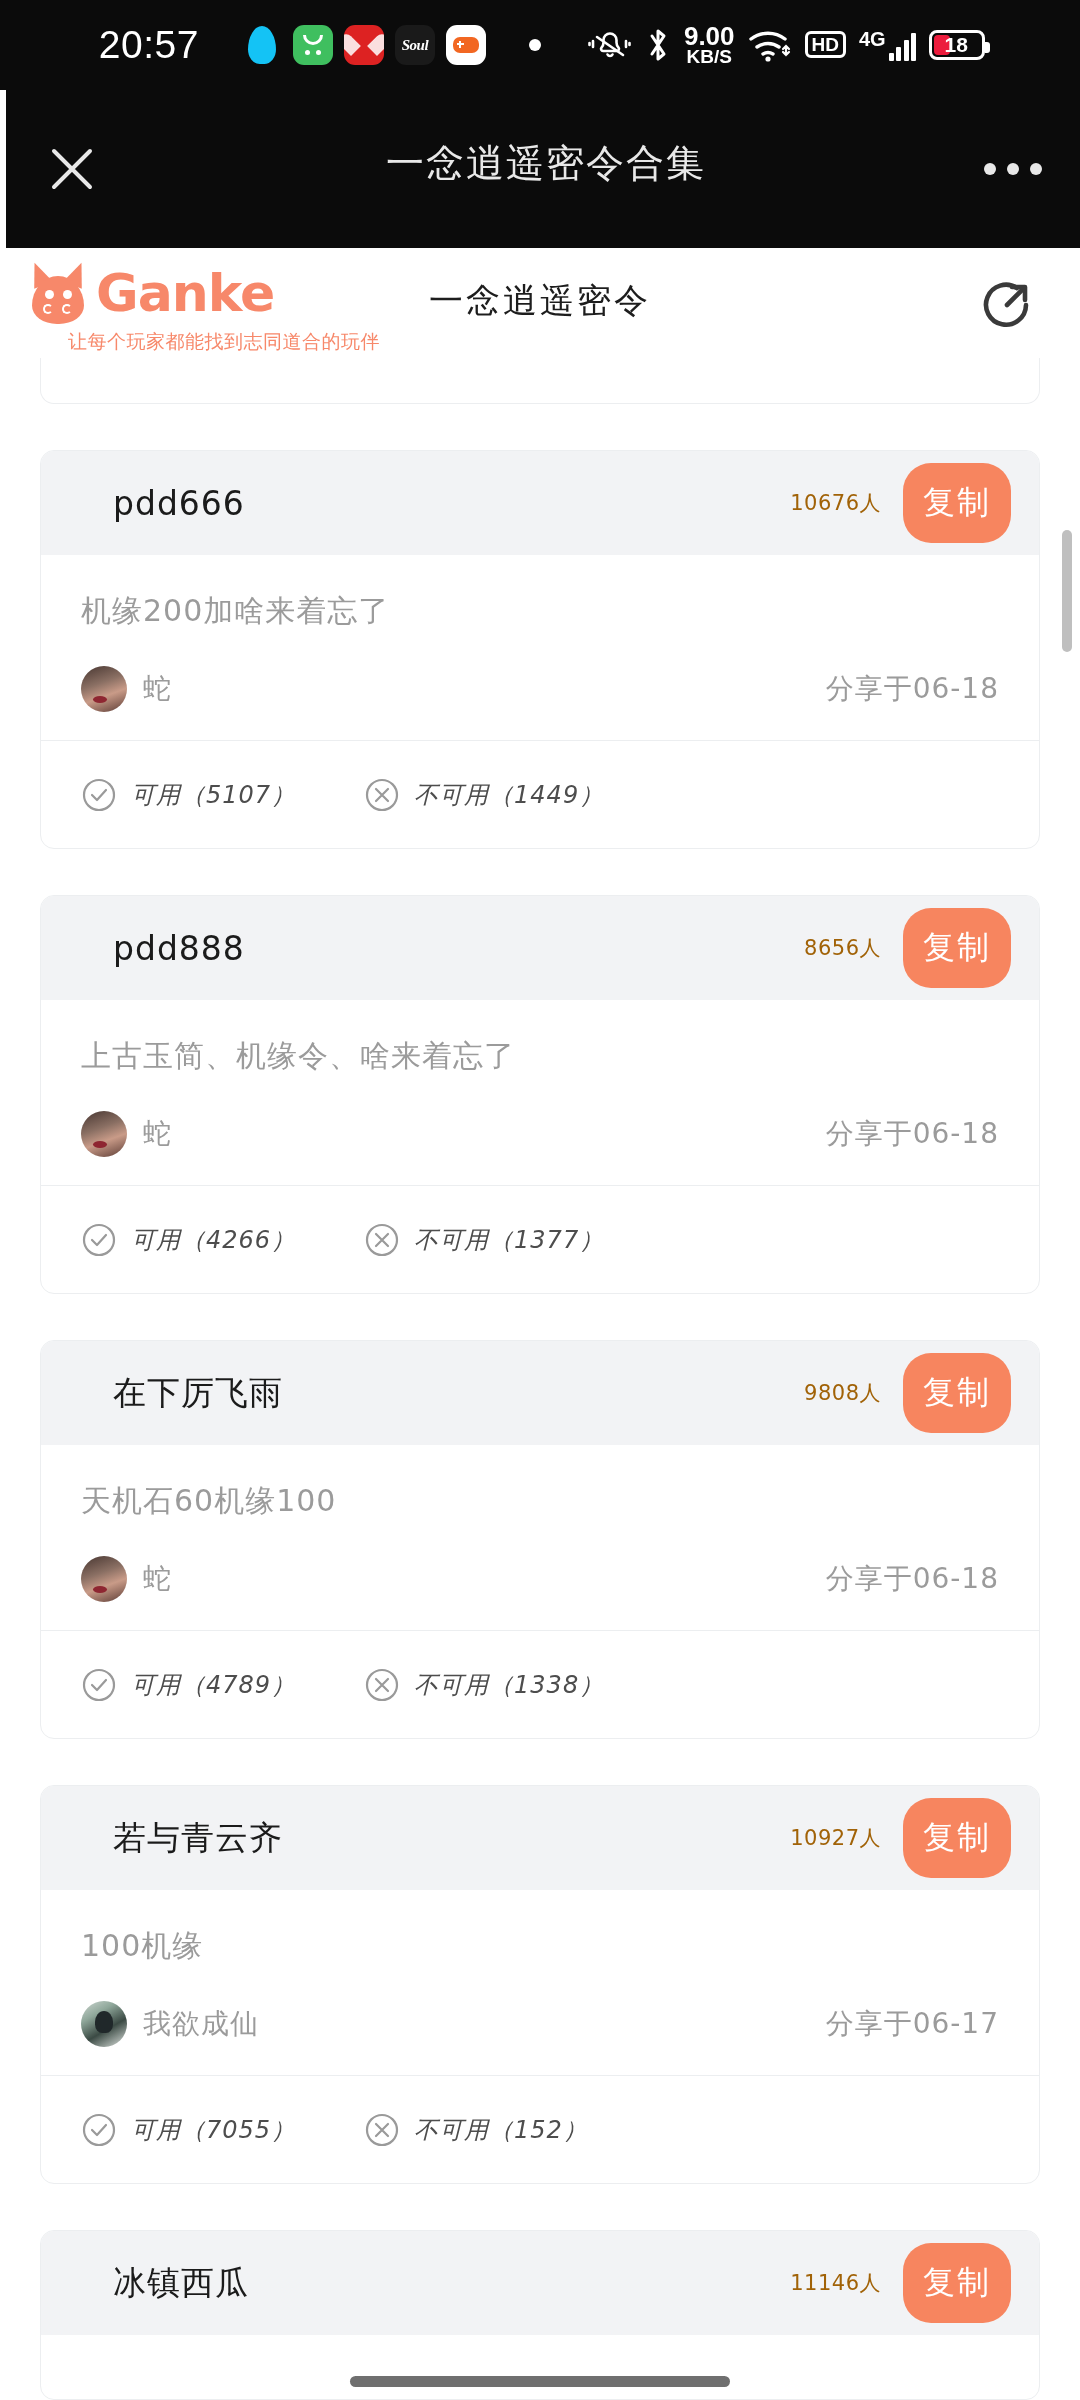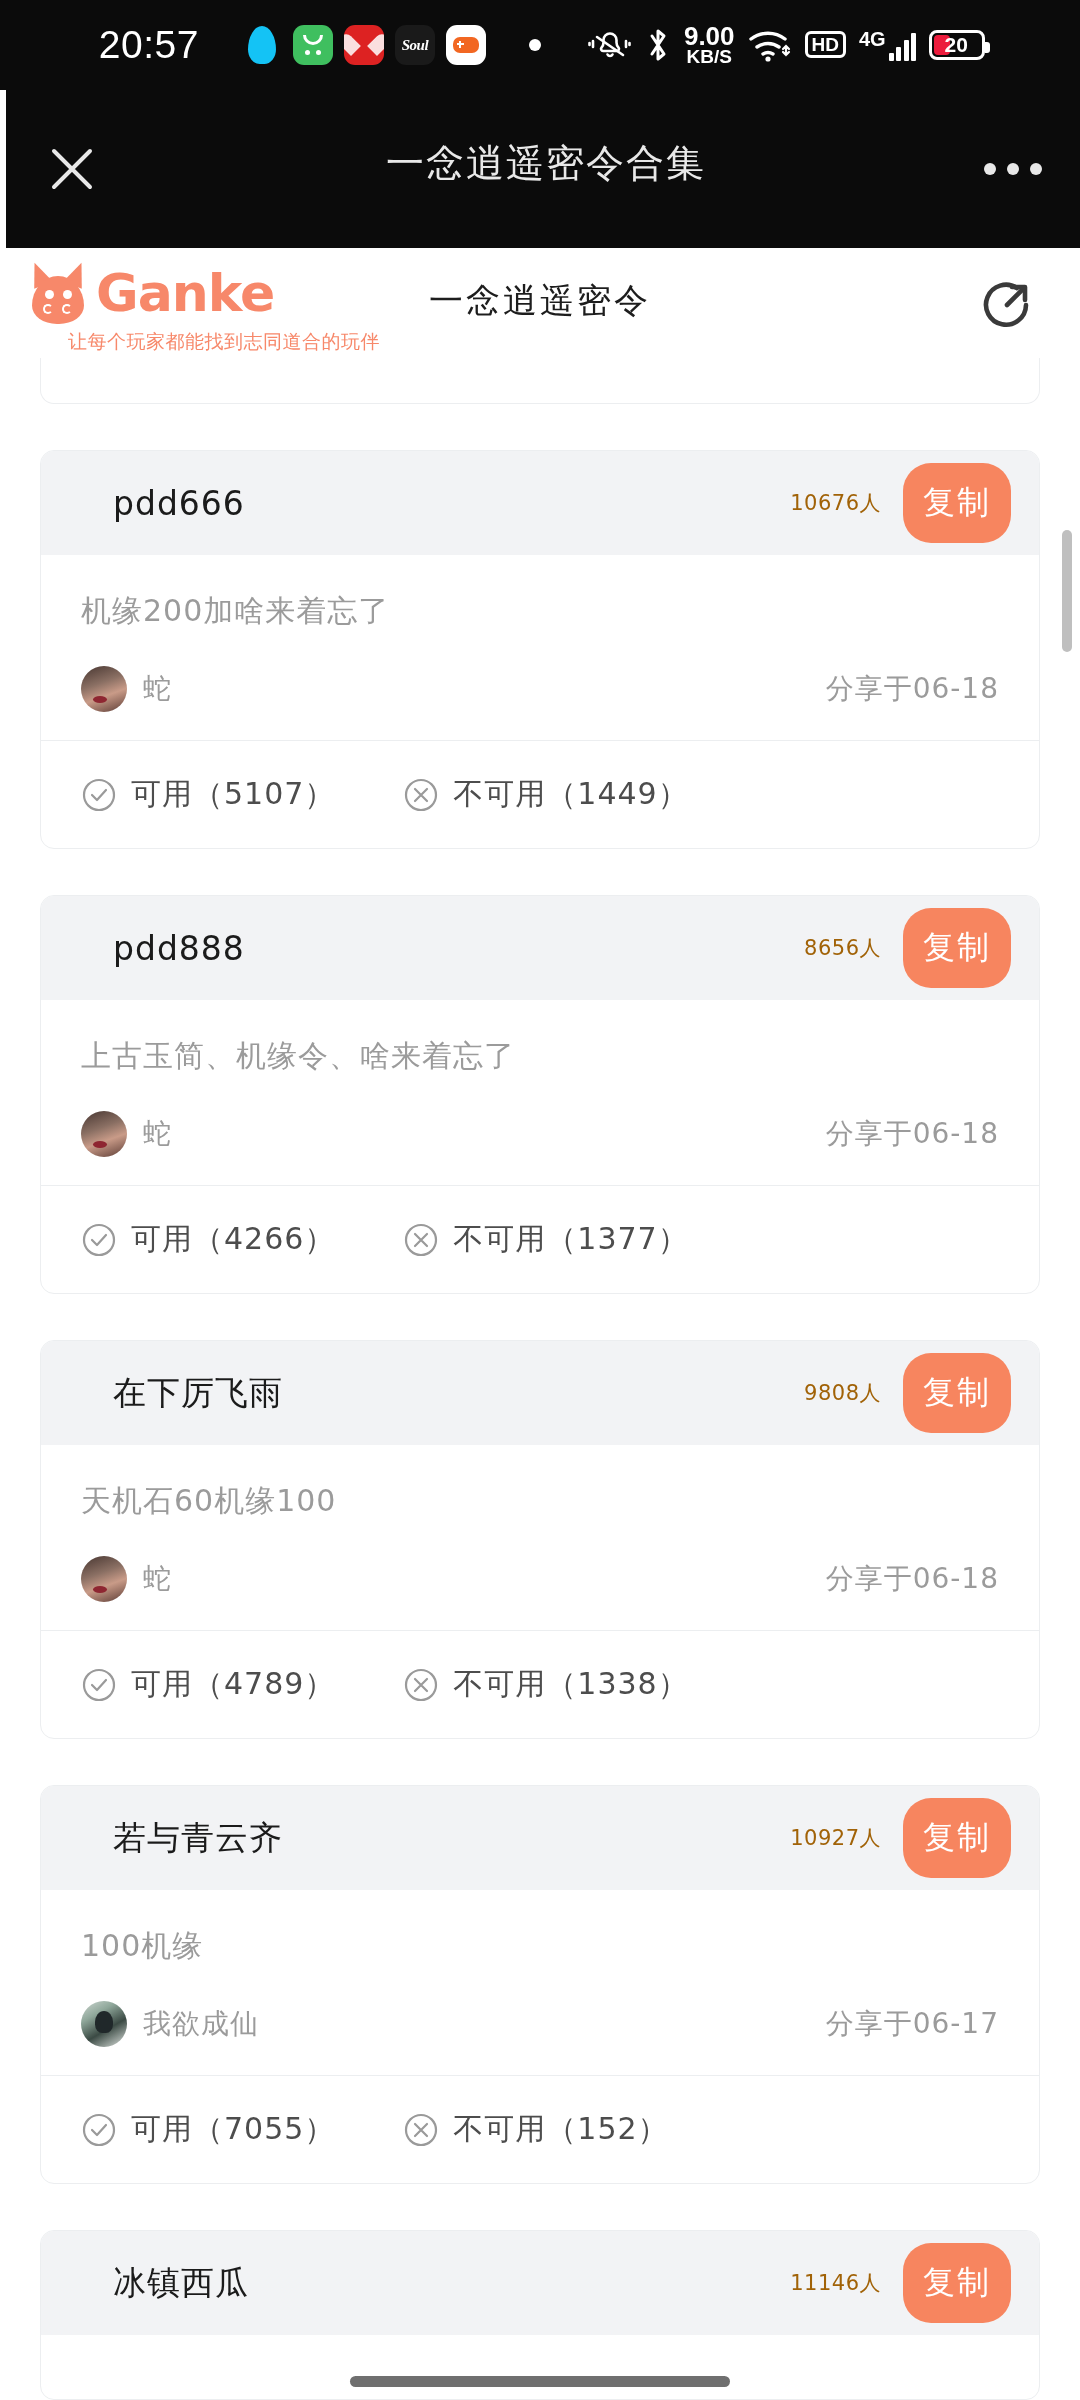--- a/index.html
+++ b/index.html
@@ -133,21 +133,21 @@
   .av-b { background:linear-gradient(150deg,#cfd8d2 0%,#8fa79a 30%,#3b4a44 60%,#e3e8e4 100%);}
   .av-b:after{ content:""; position:absolute; left:14px; top:10px; width:18px; height:22px;
         background:#20282a; border-radius:50% 50% 40% 40%;}
   .meta-name { font-size:28px; color:#9b9b9b; margin-left:16px;
         font-family:"DejaVu Sans",sans-serif; letter-spacing:1px;}
   .meta-date { margin-left:auto; font-size:28px; color:#9b9b9b;
         font-family:"DejaVu Sans",sans-serif; letter-spacing:1px;}
   .card-foot { border-top:1.5px solid #eceef0; height:108px; display:flex; align-items:center;
         padding-left:40px; gap:68px; }
   .stat { display:flex; align-items:center; gap:14px; }
-  .stat-txt { font-size:30px; color:#4d4d4d; font-family:"DejaVu Sans",sans-serif; letter-spacing:1px;}
+  .stat-txt { font-size:24px; color:#4d4d4d; font-family:"DejaVu Sans",sans-serif; letter-spacing:1px;font-style:italic;}
   .card-partial-top { margin:0 40px 46px 40px; border:1.5px solid #eceef0; border-top:none;
         border-radius:0 0 14px 14px; height:46px; background:#fff; }
 
   
   .scrollbar { position:absolute; right:8px; top:530px; width:10px; height:122px;
         background:#bfbfbf; border-radius:5px; }
 
   
   .gesture-wrap { position:absolute; left:0; bottom:0; width:1080px; height:40px; }
   .gesture-bar { position:absolute; left:50%; transform:translateX(-50%); bottom:13px;
@@ -220,21 +220,21 @@
           <span class="bars">
             <i style="height:8px"></i>
               <i style="height:14px"></i>
               <i style="height:21px"></i>
               <i style="height:28px"></i>
           </span>
         </div>
 
         <div class="batt">
           <div class="fill"></div>
-          <div class="lvl">20</div>
+          <div class="lvl">18</div>
         </div>
       </div>
     </div>
   </div>
 
   <div class="titlebar">
     <div class="close-btn">
       <svg width="52" height="52" viewBox="0 0 52 52">
         <path d="M8 8 L44 44 M44 8 L8 44" stroke="#e8e8e8" stroke-width="4" stroke-linecap="round" fill="none"></path>
       </svg>

